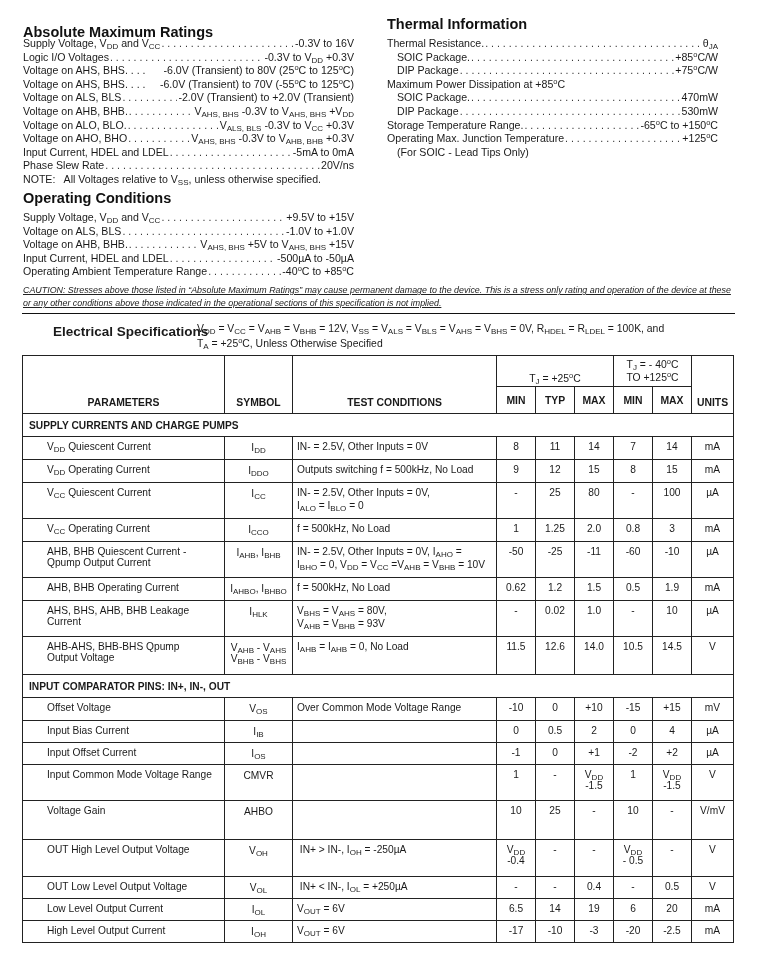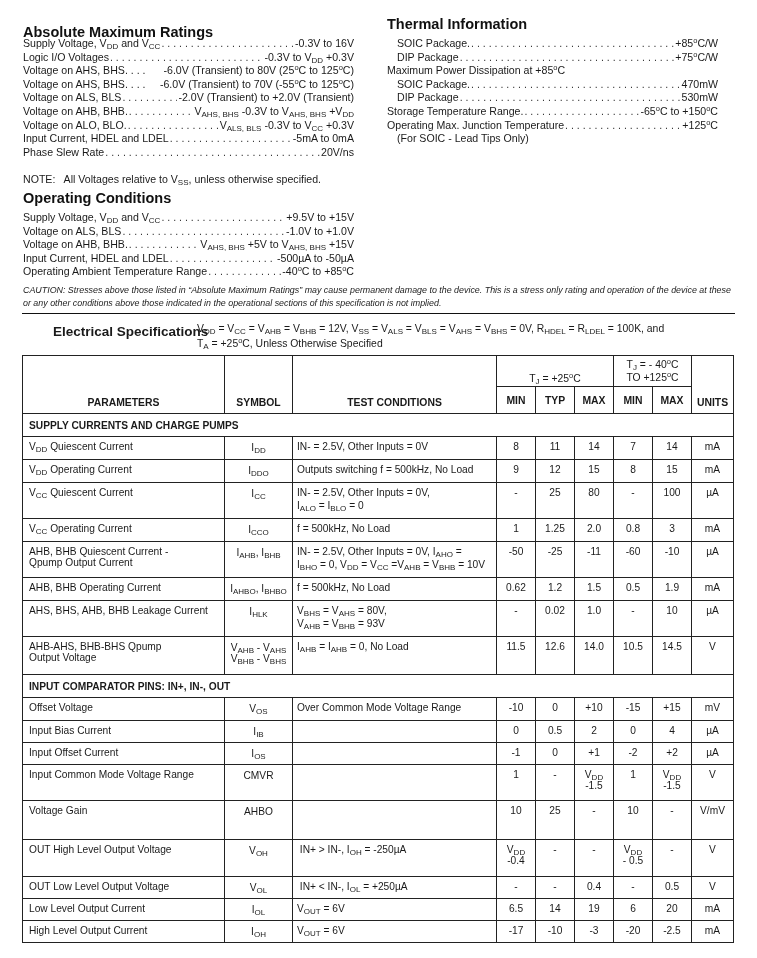--- a/index.html
+++ b/index.html
@@ -8,30 +8,30 @@
   h2.sec { position: absolute; margin: 0; font-size: 14.5px; font-weight: bold; color: #111; }
   .rating { position: absolute; font-size: 10.6px; line-height: 13.6px; white-space: nowrap; }
   .rating .row { display: flex; align-items: baseline; height: 13.6px; }
   .rating .lbl { flex: 0 0 auto; }
   .rating .dots { flex: 1 1 auto; overflow: hidden; white-space: nowrap; letter-spacing: 2.2px; color: #333; margin: 0 1px; }
   .rating .dots::before { content: ". . . . . . . . . . . . . . . . . . . . . . . . . . . . . . . . . . . . . . . . . . . . . . . . . . . . . . . . . . . . . . . . . . . ."; letter-spacing: 0; }
   .rating .val { flex: 0 0 auto; }
   .rating .indent { padding-left: 10px; }
   sub { font-size: 8px; vertical-align: -2px; line-height: 0; }
   sup { font-size: 7.5px; vertical-align: 4px; line-height: 0; }
-  .caution { position: absolute; left: 23px; top: 284px; width: 714px; font-size: 8.9px; font-style: italic; line-height: 13px; color: #222; }
+  .caution { position: absolute; left: 23px; top: 284px; width: 714px; font-size: 8.9px; font-style: italic; line-height: 13px; color: #222; text-decoration: underline; }
   .hrule { position: absolute; left: 22px; width: 713px; height: 0; border-top: 1.3px solid #111; }
   .espec-title { position: absolute; left: 24px; top: 324px; font-size: 13.5px; font-weight: bold; padding-left: 29px; }
   .espec-cond { position: absolute; left: 197px; top: 321px; font-size: 10.4px; line-height: 15px; width: 530px; }
   table.spec { position: absolute; left: 22px; top: 355px; border-collapse: collapse; font-size: 10.2px; }
   table.spec td, table.spec th { border: 1px solid #222; padding: 0 4px; }
   table.spec th { font-weight: bold; font-size: 10.4px; }
   table.spec td { vertical-align: top; }
   table.spec td.num { text-align: center; padding-top: 4px; }
-  table.spec td.p { padding-top: 4px; padding-left: 6px; }
+  table.spec td.p { padding-top: 4px; padding-left: 24px; }
   table.spec td.sym { text-align: center; padding-top: 5px; }
   table.spec td.cond { padding-top: 3px; line-height: 13px; }
   table.spec tr.group td { font-weight: bold; font-size: 10.2px; padding-left: 6px; vertical-align: middle; }
 </style>
 </head>
 <body>
 
 <h2 class="sec" style="left:23px; top:16px;margin-top:8px;">Absolute Maximum Ratings</h2>
 <div class="rating" id="absmax" style="left:23px; top:37px; width:331px;">
     <div class="row">
@@ -63,20 +63,25 @@
       <span class="lbl">Voltage on AHB, BHB.</span>
       <span class="dots"></span>
       <span class="val">V<sub>AHS, BHS</sub> -0.3V to V<sub>AHS, BHS</sub> +V<sub>DD</sub></span>
     </div>
     <div class="row">
       <span class="lbl">Voltage on ALO, BLO.</span>
       <span class="dots"></span>
       <span class="val">V<sub>ALS, BLS</sub> -0.3V to V<sub>CC</sub> +0.3V</span>
     </div>
     <div class="row">
+      <span class="lbl">Voltage on AHO, BHO</span>
+      <span class="dots"></span>
+      <span class="val">V<sub>AHS, BHS</sub> -0.3V to V<sub>AHB, BHB</sub> +0.3V</span>
+    </div>
+    <div class="row">
       <span class="lbl">Input Current, HDEL and LDEL</span>
       <span class="dots"></span>
       <span class="val">-5mA to 0mA</span>
     </div>
     <div class="row">
       <span class="lbl">Phase Slew Rate</span>
       <span class="dots"></span>
       <span class="val">20V/ns</span>
     </div>
   </div>
@@ -106,20 +111,25 @@
     </div>
     <div class="row">
       <span class="lbl">Operating Ambient Temperature Range</span>
       <span class="dots"></span>
       <span class="val">-40<sup>o</sup>C to +85<sup>o</sup>C</span>
     </div>
   </div>
 
 <h2 class="sec" style="left:387px; top:16px;">Thermal Information</h2>
 <div class="rating" id="thermal" style="left:387px; top:37px; width:331px;">
+    <div class="row">
+      <span class="lbl">Thermal Resistance.</span>
+      <span class="dots"></span>
+      <span class="val">θ<sub>JA</sub></span>
+    </div>
     <div class="row">
       <span class="lbl indent">SOIC Package.</span>
       <span class="dots"></span>
       <span class="val">+85<sup>o</sup>C/W</span>
     </div>
     <div class="row">
       <span class="lbl indent">DIP Package</span>
       <span class="dots"></span>
       <span class="val">+75<sup>o</sup>C/W</span>
     </div>

